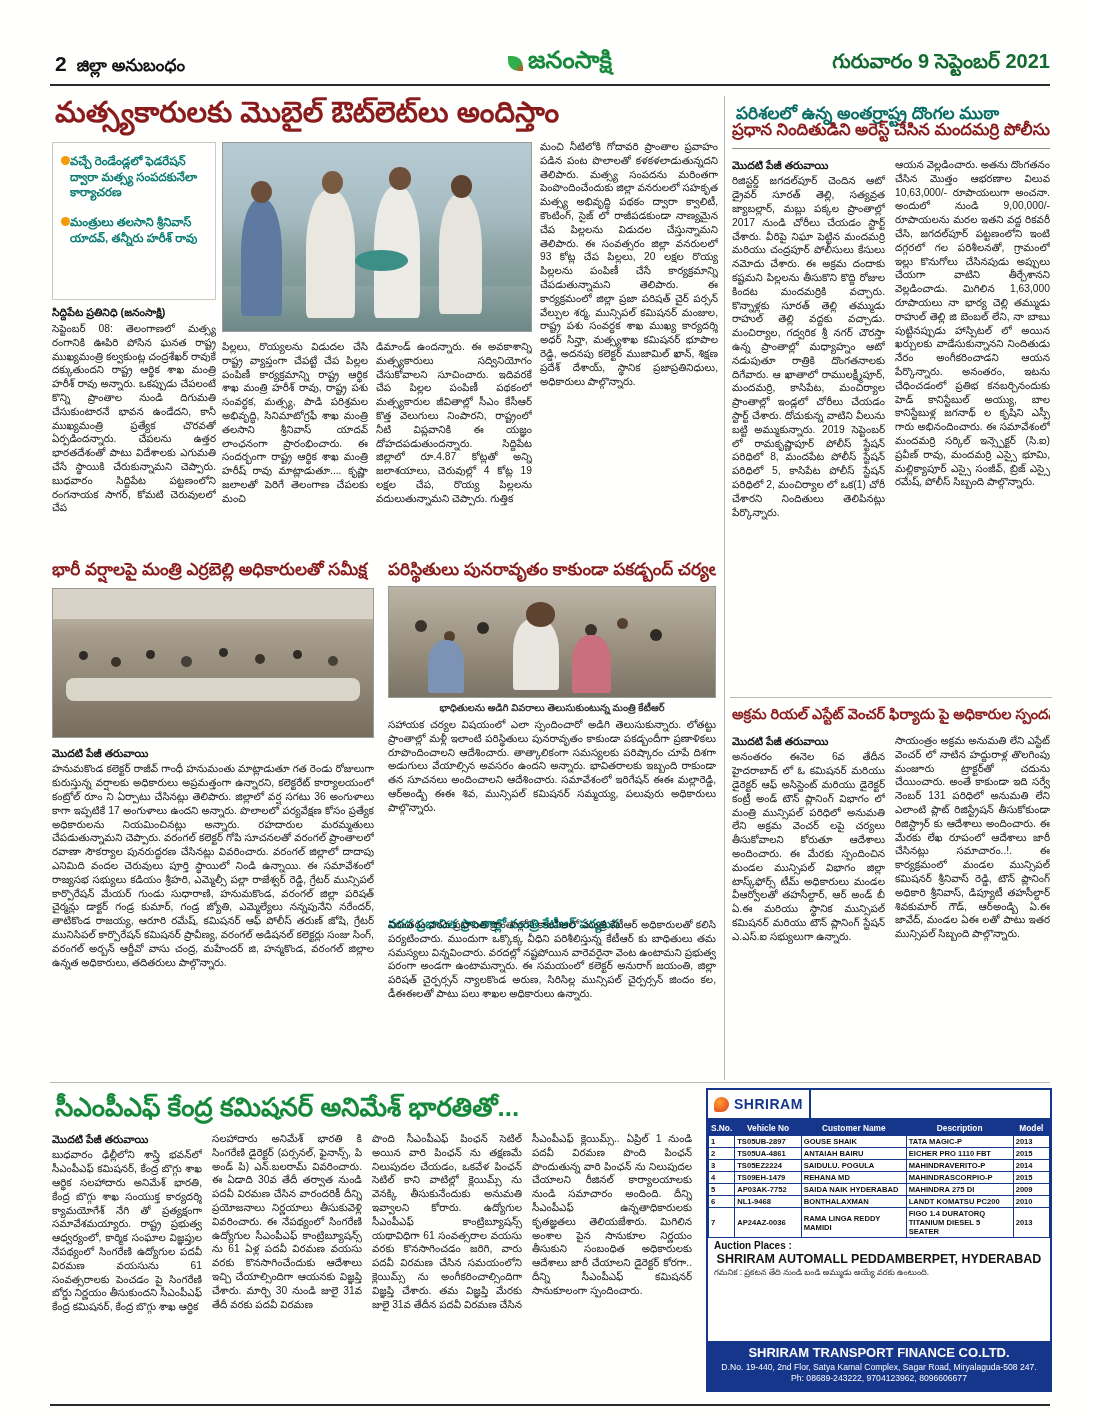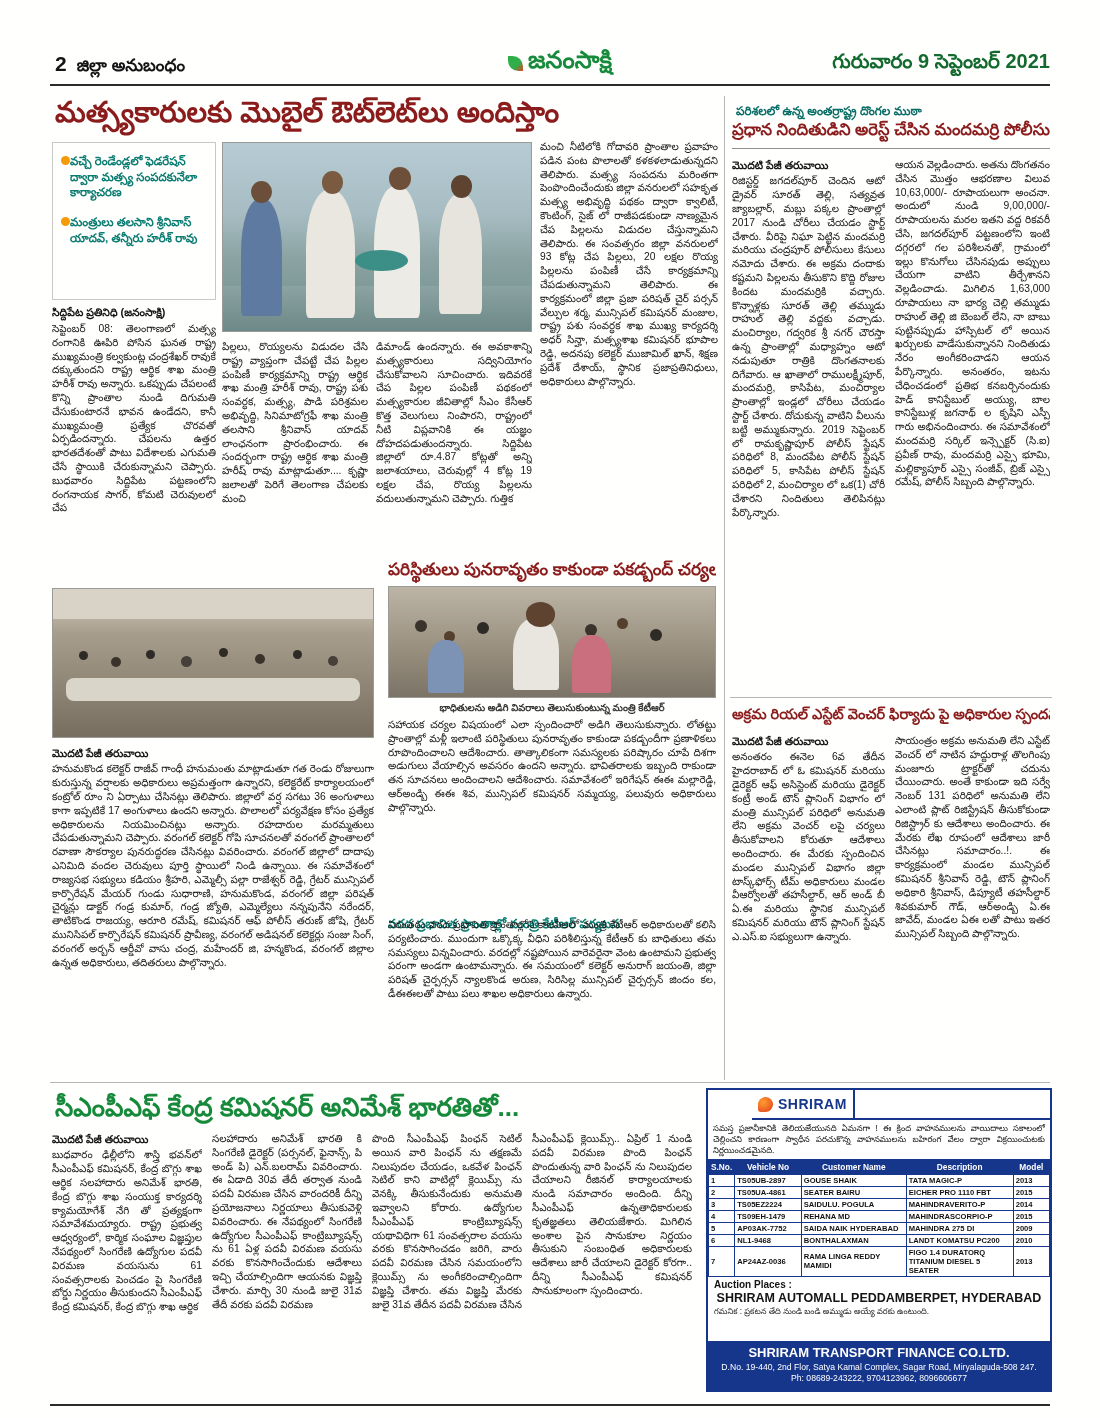--- a/index.html
+++ b/index.html
@@ -25,21 +25,21 @@
   .rule { background: #2b2b2b; }
   .rule-light { background: #b7b7b7; }
 
   
   .hl { color: #8a1c1c; font-weight: 700; white-space: nowrap; overflow: hidden; }
   .hl-main { font-size: 29px; }
   .hl-mid { font-size: 17px; }
   .hl-right { font-size: 16.5px; border-bottom: 1px solid #8f8f8f; padding-bottom: 5px; }
   .hl-re { font-size: 14.5px; }
   .hl-green { color: #168a3a; font-weight: 700; font-size: 26px; white-space: nowrap; overflow: hidden; }
-  .kicker { color: #0a6e66; font-weight: 700; font-size: 12px; white-space: nowrap; overflow: hidden; }
+  .kicker { color: #0a6e66; font-weight: 700; font-size: 17px; white-space: nowrap; overflow: hidden; }
 
   
   .col { position: absolute; overflow: hidden; font-size: 10.3px; line-height: 1.34; text-align: justify; color: #161616; word-break: break-word; }
   .lead { display: block; font-weight: 700; margin-bottom: 2px; font-size: 10.8px; }
   .byline { position: absolute; font-weight: 700; font-size: 10.8px; white-space: nowrap; overflow: hidden; }
   .subhead { color: #0a7c72; font-weight: 700; font-size: 12.5px; white-space: nowrap; overflow: hidden; }
   .caption { position: absolute; text-align: center; font-size: 9.8px; font-weight: 700; color: #333; white-space: nowrap; overflow: hidden; }
 
   
   .bullet-box { border: 1px solid #c8c8c4; padding: 10px 8px; display: flex; flex-direction: column; gap: 14px; background: #fffffd; }
@@ -51,21 +51,21 @@
   .photo { position: absolute; overflow: hidden; border: 1px solid #9a9a96; }
   .photo-fish { background: linear-gradient(180deg, #b7cbd4 0%, #a6bcc2 38%, #8aa2a2 62%, #718c8c 100%); }
   .photo-meeting { background: linear-gradient(180deg, #d8d2c6 0%, #a79d8c 30%, #776e60 100%); }
   .photo-ktr { background: linear-gradient(180deg, #bcb4a6 0%, #99907f 55%, #7b7366 100%); }
   .shape { position: absolute; }
   .dot { border-radius: 50%; }
   .fig { border-radius: 45% 45% 6% 6%; }
 
   
   .ad-box { border: 2px solid #16368c; background: #ffffff; overflow: hidden; }
-  .ad-header { display: flex; border-bottom: 2px solid #16368c; height: 30px; margin-left: 44px; }
+  .ad-header { display: flex; border-bottom: 2px solid #16368c; height: 30px; }
   .ad-logo { display: flex; align-items: center; gap: 5px; padding: 0 6px; border-right: 2px solid #16368c; }
   .ad-logo-mark { width: 15px; height: 15px; border-radius: 50% 50% 50% 3px; background: radial-gradient(circle at 35% 35%, #ff9d2e, #e03a1e); }
   .ad-brand { font-weight: 700; color: #16368c; font-size: 14px; letter-spacing: 0.5px; }
   .ad-title { flex: 1; display: flex; align-items: center; justify-content: center; color: #16368c; font-weight: 700; font-size: 13px; white-space: nowrap; overflow: hidden; }
   .ad-intro { font-size: 8.4px; line-height: 1.3; text-align: justify; padding: 3px 5px; color: #111; }
   .ad-table { width: 100%; border-collapse: collapse; table-layout: fixed; }
   .ad-table th { background: #16368c; color: #fff; font-size: 8.3px; padding: 2px 1px; border: 1px solid #16368c; }
   .ad-table td { font-size: 7.6px; font-weight: 700; padding: 1px 2px; border: 1px solid #16368c; color: #111; overflow: hidden; }
   .ad-auction-label { font-weight: 700; font-size: 10px; padding: 2px 6px 0; }
   .ad-auction-place { font-weight: 700; font-size: 12.5px; text-align: center; padding: 1px 0 2px; }
@@ -126,20 +126,21 @@
 
   <div class="abs kicker" style="left:736px; top:104px; width:312px;">పరిశలలో ఉన్న అంతర్రాష్ట్ర దొంగల ముఠా</div>
   <div class="abs hl hl-right" style="left:732px; top:120px; width:318px;">ప్రధాన నిందితుడిని అరెస్ట్ చేసిన మందమర్రి పోలీసులు</div>
 
   <div class="col" style="left:732px; top:158px; width:153px; height:532px;">
     <b class="lead">మొదటి పేజీ తరువాయి</b>
     <span>రిజిస్టర్డ్ జగదల్‌పూర్ చెందిన ఆటో డ్రైవర్ సూరత్ తెల్లి, సత్యవ్రత జ్యాబల్లార్, మబ్లు పక్కల ప్రాంతాల్లో 2017 నుండి చోరీలు చేయడం స్టార్ట్ చేశారు. వీరిపై నిఘా పెట్టిన మందమర్రి మరియు చంద్రపూర్ పోలీసులు కేసులు నమోదు చేశారు. ఈ అక్రమ దందాకు కష్టమని పిల్లలను తీసుకొని కొద్ది రోజుల కిందట మందమర్రికి వచ్చారు. కొన్నాళ్లకు సూరత్ తెల్లి తమ్ముడు రాహుల్ తెల్లి వద్దకు వచ్చాడు. మంచిర్యాల, గద్వరిక శ్రీ నగర్ చౌరస్తా ఉన్న ప్రాంతాల్లో మధ్యాహ్నం ఆటో నడుపుతూ రాత్రికి దొంగతనాలకు దిగేవారు. ఆ ఖాతాలో రాములక్ష్మీపూర్, మందమర్రి, కాసిపేట, మంచిర్యాల ప్రాంతాల్లో ఇండ్లలో చోరీలు చేయడం స్టార్ట్ చేశారు. దోచుకున్న వాటిని వీలును బట్టి అమ్ముకున్నారు. 2019 సెప్టెంబర్ లో రామకృష్ణాపూర్ పోలీస్ స్టేషన్ పరిధిలో 8, మందపేట పోలీస్ స్టేషన్ పరిధిలో 5, కాసిపేట పోలీస్ స్టేషన్ పరిధిలో 2, మంచిర్యాల లో ఒక(1) చోరీ చేశారని నిందితులు తెలిపినట్లు పేర్కొన్నారు.</span>
   </div>
   <div class="col" style="left:895px; top:158px; width:155px; height:532px;">ఆయన వెల్లడించారు. అతను దొంగతనం చేసిన మొత్తం ఆభరణాల విలువ 10,63,000/- రూపాయలుగా అంచనా. అందులో నుండి 9,00,000/- రూపాయలను మరల ఇతని వద్ద రికవరీ చేసి, జగదల్‌పూర్ పట్టణంలోని ఇంటి దగ్గరలో గల పరిశీలనతో, గ్రామంలో ఇల్లు కొనుగోలు చేసినపుడు అప్పులు చేయగా వాటిని తీర్చేశానని వెల్లడించాడు. మిగిలిన 1,63,000 రూపాయలు నా భార్య చెల్లి తమ్ముడు రాహుల్ తెల్లి జి బెంబల్ లేని, నా బాబు పుట్టినప్పుడు హాస్పిటల్ లో అయిన ఖర్చులకు వాడేసుకున్నానని నిందితుడు నేరం అంగీకరించాడని ఆయన పేర్కొన్నారు. అనంతరం, ఇటను చేధించడంలో ప్రతిభ కనబర్చినందుకు హెడ్ కానిస్టేబుల్ అయ్యు, బాల కానిస్టేబుళ్ల జగనాథ్ ల కృషిని ఎస్పీ గారు అభినందించారు. ఈ సమావేశంలో మందమర్రి సర్కిల్ ఇన్స్పెక్టర్ (సి.ఐ) ప్రవీణ్ రావు, మందమర్రి ఎస్సై భూమి, మల్లిక్యాపూర్ ఎస్సై సంజీవ్, బ్రిజ్ ఎస్సై రమేష్, పోలీస్ సిబ్బంది పాల్గొన్నారు.</div>
 
+  <div class="abs hl hl-mid" style="left:52px; top:560px; width:330px;">భారీ వర్షాలపై మంత్రి ఎర్రబెల్లి అధికారులతో సమీక్ష</div>
 
   <div class="photo photo-meeting" style="left:52px; top:588px; width:322px; height:150px;">
     <i class="shape" style="left:0; top:0; width:100%; height:20%; background:#d9d3c7;"></i>
     <i class="shape" style="left:4%; top:60%; width:92%; height:16%; background:#d9d5c9; border-radius:8px;"></i>
     <i class="shape dot" style="left:8%; top:42%; width:9px; height:9px; background:#2e2a26;"></i>
     <i class="shape dot" style="left:18%; top:46%; width:10px; height:10px; background:#3a332c;"></i>
     <i class="shape dot" style="left:29%; top:41%; width:9px; height:9px; background:#2e2a26;"></i>
     <i class="shape dot" style="left:40%; top:45%; width:11px; height:11px; background:#46403a;"></i>
     <i class="shape dot" style="left:52%; top:40%; width:9px; height:9px; background:#2e2a26;"></i>
     <i class="shape dot" style="left:63%; top:44%; width:10px; height:10px; background:#3a332c;"></i>
@@ -192,21 +193,20 @@
   <div class="col" style="left:372px; top:1132px; width:150px; height:262px;">పొంది సీఎంపీఎఫ్ పింఛన్ సెటిల్ అయిన వారి పింఛన్ ను తక్షణమే నిలుపుదల చేయడం, ఒకవేళ పింఛన్ సెటిల్ కాని వాటిల్లో క్లెయిమ్స్ ను వెనక్కి తీసుకునేందుకు అనుమతి ఇవ్వాలని కోరారు. ఉద్యోగుల సీఎంపీఎఫ్ కాంట్రిబ్యూషన్స్ యథావిధిగా 61 సంవత్సరాల వయసు వరకు కొనసాగించడం జరిగి, వారు పదవీ విరమణ చేసిన సమయంలోని క్లెయిమ్స్ ను అంగీకరించాల్సిందిగా విజ్ఞప్తి చేశారు. తమ విజ్ఞప్తి మేరకు జులై 31వ తేదీన పదవీ విరమణ చేసిన</div>
   <div class="col" style="left:532px; top:1132px; width:160px; height:262px;">సీఎంపీఎఫ్ క్లెయిమ్స్.. ఏప్రిల్ 1 నుండి పదవీ విరమణ పొంది పింఛన్ పొందుతున్న వారి పింఛన్ ను నిలుపుదల చేయాలని రీజినల్ కార్యాలయాలకు నుండి సమాచారం అందింది. దీన్ని సీఎంపీఎఫ్ ఉన్నతాధికారులకు కృతజ్ఞతలు తెలియజేశారు. మిగిలిన అంశాల పైన సానుకూల నిర్ణయం తీసుకుని సంబంధిత అధికారులకు ఆదేశాలు జారీ చేయాలని డైరెక్టర్ కోరగా.. దీన్ని సీఎంపీఎఫ్ కమిషనర్ సానుకూలంగా స్పందించారు.</div>
 
   <div class="abs ad-box" style="left:706px; top:1088px; width:346px; height:304px; position:absolute;">
     <div class="ad-header">
       <div class="ad-logo">
         <span class="ad-logo-mark"></span>
         <span class="ad-brand">SHRIRAM</span>
       </div>
     </div>
-    <div class="ad-intro">సమస్త ప్రజానీకానికి తెలియజేయునది ఏమనగా ! ఈ క్రింద వాహనములను వాయిదాలు సకాలంలో చెల్లించని కారణంగా స్వాధీన పరచుకొన్న వాహనములను బహిరంగ వేలం ద్వారా విక్రయించుటకు నిర్ణయించడమైనది.</div>
 
     <table class="ad-table">
       <colgroup>
         <col style="width:26px">
           <col style="width:66px">
           <col style="width:104px">
           <col style="width:106px">
           <col style="width:36px">
       </colgroup>
       <thead>
@@ -222,21 +222,21 @@
         <tr>
           <td>1</td>
           <td>TS05UB-2897</td>
           <td>GOUSE SHAIK</td>
           <td>TATA MAGIC-P</td>
           <td>2013</td>
         </tr>
         <tr>
           <td>2</td>
           <td>TS05UA-4861</td>
-          <td>SEATER BAIRU</td>
+          <td>ANTAIAH BAIRU</td>
           <td>EICHER PRO 1110 FBT</td>
           <td>2015</td>
         </tr>
         <tr>
           <td>3</td>
           <td>TS05EZ2224</td>
           <td>SAIDULU. POGULA</td>
           <td>MAHINDRAVERITO-P</td>
           <td>2014</td>
         </tr>

